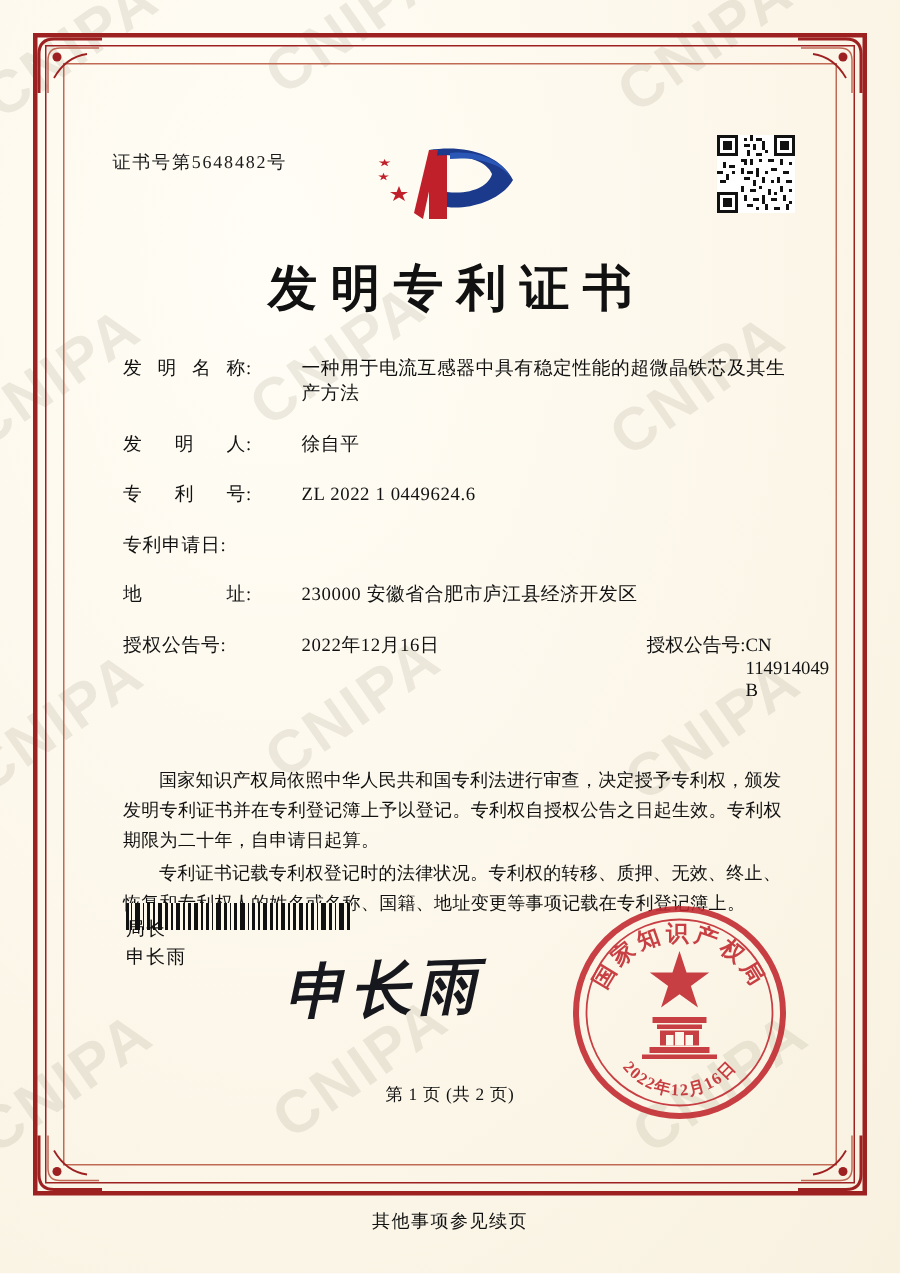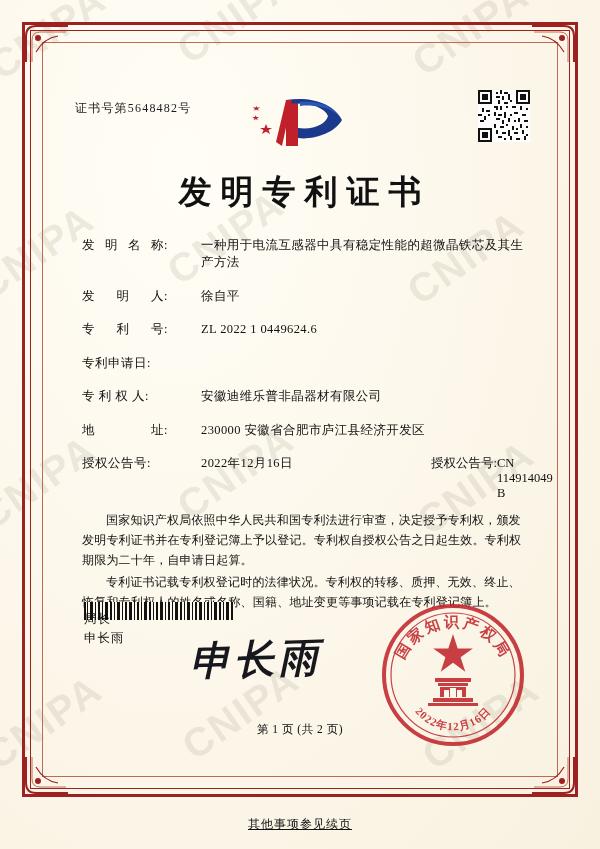--- a/index.html
+++ b/index.html
@@ -222,26 +222,25 @@
     top: 680px;
     text-align: center;
     font-size: 11.5px;
     color: #111;
     letter-spacing: 0.5px;
   }
 
   .footnote {
     position: absolute;
     left: 0; right: 0;
-    bottom: 16px;
+    bottom: 26px;
     text-align: center;
     font-size: 12px;
     color: #111;
     letter-spacing: 1px;
-    text-decoration: underline;
   }
 </style>
 </head>
 <body>
 
 <div class="page">
 
   <div class="wm wm1">CNIPA</div>
   <div class="wm wm2">CNIPA</div>
   <div class="wm wm3">CNIPA</div>
@@ -408,24 +407,20 @@
             <span>利</span>
             <span>号:</span>
         </div>
         <div class="fvalue">ZL 2022 1 0449624.6</div>
       </div>
 
       <div class="frow">
         <div class="flabel">专利申请日:</div>
       </div>
 
-      <div class="frow">
-        <div class="flabel">专 利 权 人:</div>
-        <div class="fvalue">安徽迪维乐普非晶器材有限公司</div>
-      </div>
 
       <div class="frow">
         <div class="flabel spread">
           <span>地</span>
             <span>址:</span>
         </div>
         <div class="fvalue">230000 安徽省合肥市庐江县经济开发区</div>
       </div>
 
       <div class="frow dual">

